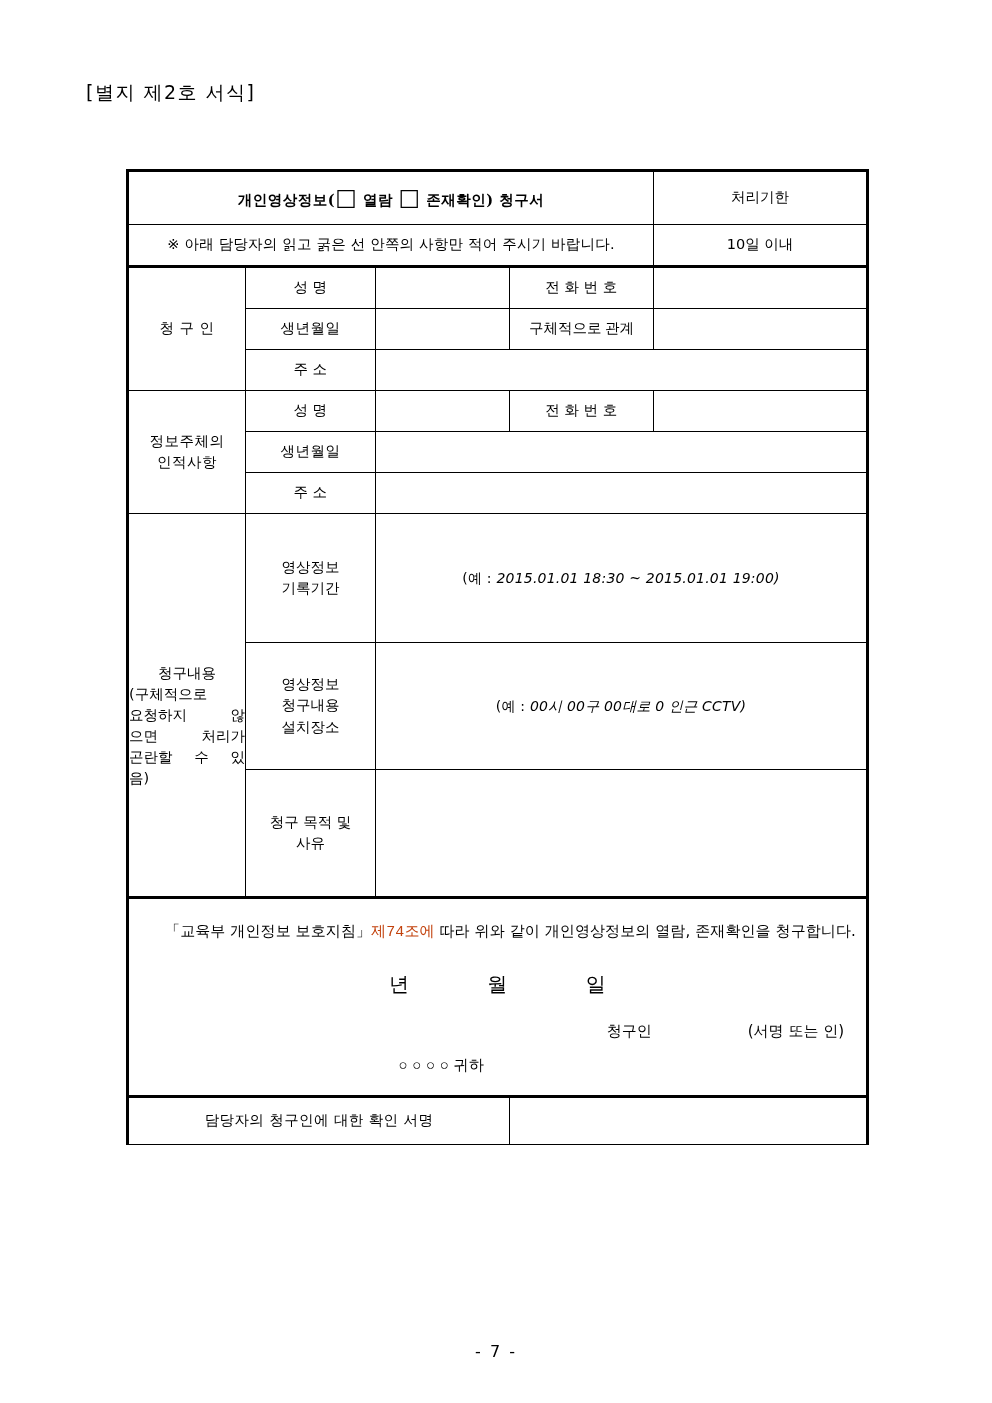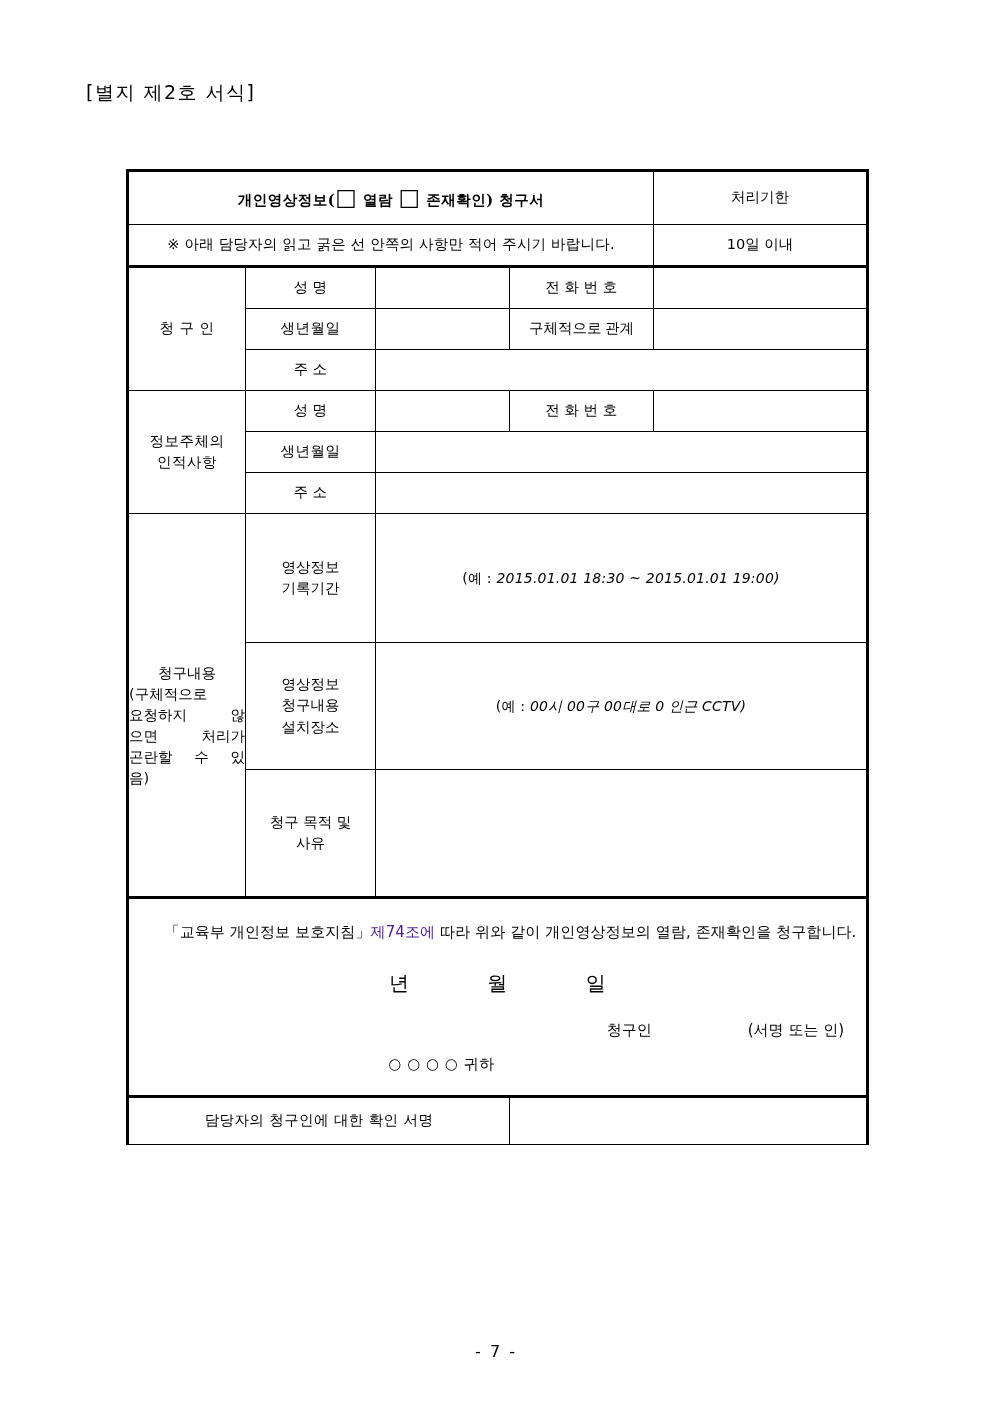--- a/index.html
+++ b/index.html
@@ -139,41 +139,42 @@
     vertical-align: top;
     padding: 14px 8px 10px 8px;
     height: 196px;
   }
   .decl-para {
     font-size: 15px;
     line-height: 1.75;
     text-indent: 26px;
     letter-spacing: 0.1px;
   }
-  .decl-para .law { color: #4c1d95; }
+  .decl-para .law { color: #c2410c; font-family: Liberation Mono, monospace; }
   .date-line {
     margin-top: 24px;
     text-align: center;
     font-size: 20px;
     letter-spacing: 0.3px;
   }
   .date-line .sp { display: inline-block; width: 78px; }
   .sign-line {
     margin-top: 22px;
     text-align: right;
     font-size: 15px;
     padding-right: 22px;
   }
   .sign-line .gap { display: inline-block; width: 96px; }
   .recipient-line {
     margin-top: 12px;
     text-align: center;
     font-size: 15px;
     letter-spacing: 0.5px;
     padding-right: 112px;
+    font-family: Liberation Serif, serif;
   }
 
   .staff-cell {
     height: 46px;
     font-size: 15px;
     letter-spacing: 0.4px;
   }
 
   
   .page-number {

